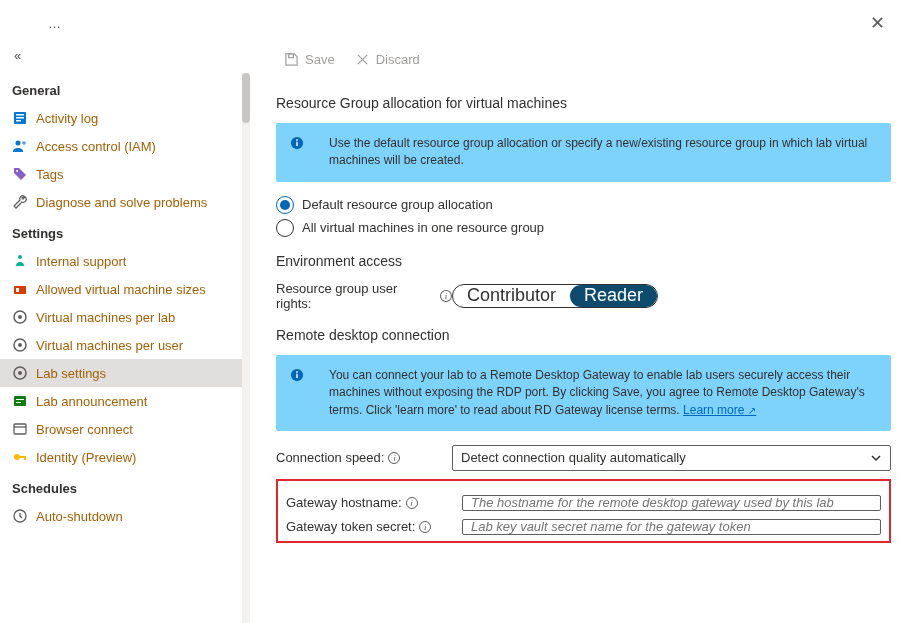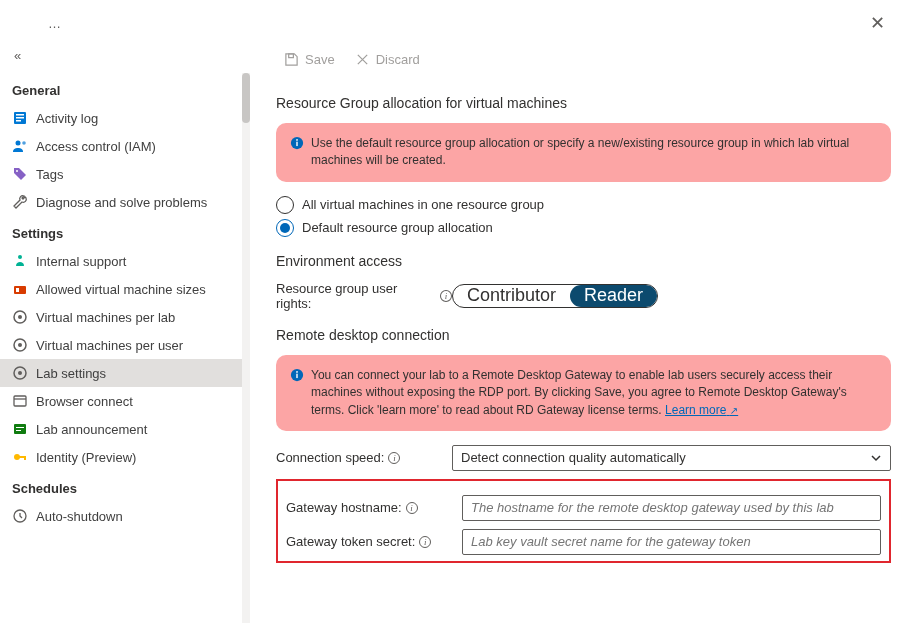--- a/index.html
+++ b/index.html
@@ -28,35 +28,35 @@
     .search-box { display: flex; align-items: center; border: 1px solid #605e5c; border-radius: 2px; padding: 2px 6px; gap: 6px; height: 26px; width: 190px; }
     .search-box svg { width: 14px; height: 14px; color: #605e5c; }
     .search-box input { border: 0; outline: 0; font-size: 13px; flex: 1; color: #323130; }
     .collapse { color: #605e5c; font-size: 13px; cursor: pointer; padding: 4px; }
     .side-content { flex: 1; overflow: hidden; display: flex; }
     .side-list { flex: 1; }
     .scroll { width: 8px; background: #f3f2f1; }
     .scroll-inner { width: 8px; height: 50px; background: #c8c6c4; border-radius: 4px; margin-top: 0; }
     
     .group-header { font-size: 13px; font-weight: 600; color: #323130; padding: 10px 12px 6px 12px; }
-    .nav-item { display: flex; align-items: center; gap: 8px; padding: 6px 12px; font-size: 13px; color: #404040; cursor: pointer; }
+    .nav-item { display: flex; align-items: center; gap: 8px; padding: 6px 12px; font-size: 13px; color: #a16207; cursor: pointer; }
     .nav-item.active { background: #e1dfdd; }
     .nav-item .nav-icon { width: 16px; height: 16px; display: flex; align-items: center; justify-content: center; }
     .nav-item .nav-icon svg { width: 16px; height: 16px; }
     
     
     .main { flex: 1; padding: 0 14px 8px 26px; display: flex; flex-direction: column; }
     .toolbar { display: flex; align-items: center; gap: 4px; padding: 4px 0 8px 0; border-bottom: 0; }
     .tbtn { display: flex; align-items: center; gap: 6px; font-size: 13px; color: #a19f9d; padding: 4px 8px; cursor: pointer; }
     .tbtn svg { width: 15px; height: 15px; color: #a19f9d; }
     
     .main-scroll { flex: 1; overflow: hidden; }
     .section-title { font-size: 14px; color: #323130; margin: 16px 0 12px 0; }
     
-    .info-box { background: #fca5a5; border-radius: 10px; padding: 12px 14px; display: flex; gap: 7px; font-size: 12px; color: #323130; margin-bottom: 14px; }
+    .info-box { background: #7dd3fc; border-radius: 2px; padding: 12px 14px; display: flex; gap: 25px; font-size: 12px; color: #323130; margin-bottom: 14px; }
     .info-box svg { width: 14px; height: 14px; flex-shrink: 0; margin-top: 1px; }
     .info-box .msg { line-height: 1.45; }
     .info-box a { color: #0067b8; text-decoration: underline; }
     .extlink { font-size: 10px; color: #0067b8; }
     
     .radio-row { display: flex; align-items: center; gap: 8px; font-size: 13px; color: #323130; margin: 5px 0; }
     .radio { width: 18px; height: 18px; border: 1px solid #323130; border-radius: 50%; display: flex; align-items: center; justify-content: center; }
     .radio.selected { border-color: #0067b8; }
     .radio.selected::after { content: ""; width: 10px; height: 10px; border-radius: 50%; background: #0067b8; }
     
@@ -64,21 +64,21 @@
     .field-label { width: 176px; display: flex; align-items: center; gap: 4px; }
     .info-ic { width: 12px; height: 12px; color: #605e5c; border: 1px solid #605e5c; border-radius: 50%; font-size: 9px; display: inline-flex; align-items: center; justify-content: center; font-style: italic; font-family: Georgia, serif; }
     
     .toggle-pill { display: inline-flex; border: 1px solid #323130; border-radius: 16px; overflow: hidden; height: 24px; font-size: 18px; }
     .toggle-opt { padding: 2px 14px; display: flex; align-items: center; cursor: pointer; color: #323130; }
     .toggle-opt.active { background: #0c4a6e; color: #fff; border-radius: 14px; }
     
     .dropdown { border: 1px solid #605e5c; border-radius: 2px; height: 26px; display: flex; align-items: center; padding: 0 8px; justify-content: space-between; flex: 1; font-size: 13px; color: #323130; cursor: pointer; }
     .dropdown svg { width: 12px; height: 12px; color: #323130; }
     
-    .text-input { border: 1px solid #605e5c; border-radius: 2px; height: 26px; flex: 1; padding: 0 8px; font-size: 13px; color: #323130; }
+    .text-input { border: 1px solid #605e5c; border-radius: 2px; height: 16px; flex: 1; padding: 0 8px; font-size: 13px; color: #323130; }
     .text-input::placeholder { color: #757575; font-style: italic; }
     
     .highlight-box { border: 2px solid #e0262e; padding: 6px 8px; margin-top: 6px; }
   </style>
 </head>
 <body>
 
 <div class="panel">
 
   <div class="header">
@@ -176,35 +176,35 @@
                 <svg viewBox="0 0 16 16">
                   <circle cx="8" cy="8" r="6" fill="none" stroke="#605e5c" stroke-width="1.5"></circle>
                   <circle cx="8" cy="8" r="2" fill="#605e5c"></circle>
                 </svg>
               </span>
             <span>Lab settings</span>
           </div>
           <div class="nav-item">
             <span class="nav-icon">
                 <svg viewBox="0 0 16 16">
-                  <rect x="2" y="3" width="12" height="10" fill="none" stroke="#605e5c" stroke-width="1.3" rx="1"></rect>
-                  <line x1="2" y1="6" x2="14" y2="6" stroke="#605e5c" stroke-width="1.3"></line>
-                </svg>
-              </span>
-            <span>Browser connect</span>
-          </div>
-          <div class="nav-item">
-            <span class="nav-icon">
-                <svg viewBox="0 0 16 16">
                   <rect x="2" y="3" width="12" height="10" fill="#107c10" rx="1"></rect>
                   <rect x="4" y="6" width="8" height="1" fill="#fff"></rect>
                   <rect x="4" y="9" width="5" height="1" fill="#fff"></rect>
                 </svg>
               </span>
             <span>Lab announcement</span>
+          </div>
+          <div class="nav-item">
+            <span class="nav-icon">
+                <svg viewBox="0 0 16 16">
+                  <rect x="2" y="3" width="12" height="10" fill="none" stroke="#605e5c" stroke-width="1.3" rx="1"></rect>
+                  <line x1="2" y1="6" x2="14" y2="6" stroke="#605e5c" stroke-width="1.3"></line>
+                </svg>
+              </span>
+            <span>Browser connect</span>
           </div>
           <div class="nav-item">
             <span class="nav-icon">
                 <svg viewBox="0 0 16 16">
                   <circle cx="5" cy="8" r="3" fill="#ffb900"></circle>
                   <rect x="7" y="7" width="7" height="2" fill="#ffb900"></rect>
                   <rect x="12" y="7" width="2" height="4" fill="#ffb900"></rect>
                 </svg>
               </span>
             <span>Identity (Preview)</span>
@@ -248,26 +248,26 @@
         <div class="section-title">Resource Group allocation for virtual machines</div>
         <div class="info-box">
           <svg viewBox="0 0 16 16">
               <circle cx="8" cy="8" r="7" fill="#0067b8"></circle>
               <rect x="7.2" y="6.5" width="1.6" height="5" fill="#fff"></rect>
               <circle cx="8" cy="4.5" r="1" fill="#fff"></circle>
             </svg>
           <div class="msg">Use the default resource group allocation or specify a new/existing resource group in which lab virtual machines will be created.</div>
         </div>
         <div class="radio-row">
+          <div class="radio selected"></div>
+          <span>Default resource group allocation</span>
+        </div>
+        <div class="radio-row">
           <div class="radio"></div>
           <span>All virtual machines in one resource group</span>
-        </div>
-        <div class="radio-row">
-          <div class="radio selected"></div>
-          <span>Default resource group allocation</span>
         </div>
 
         <div class="section-title">Environment access</div>
         <div class="field-row">
           <div class="field-label">
             <span>Resource group user rights:</span>
             <span class="info-ic">i</span>
           </div>
           <div class="toggle-pill">
             <div class="toggle-opt">Contributor</div>

